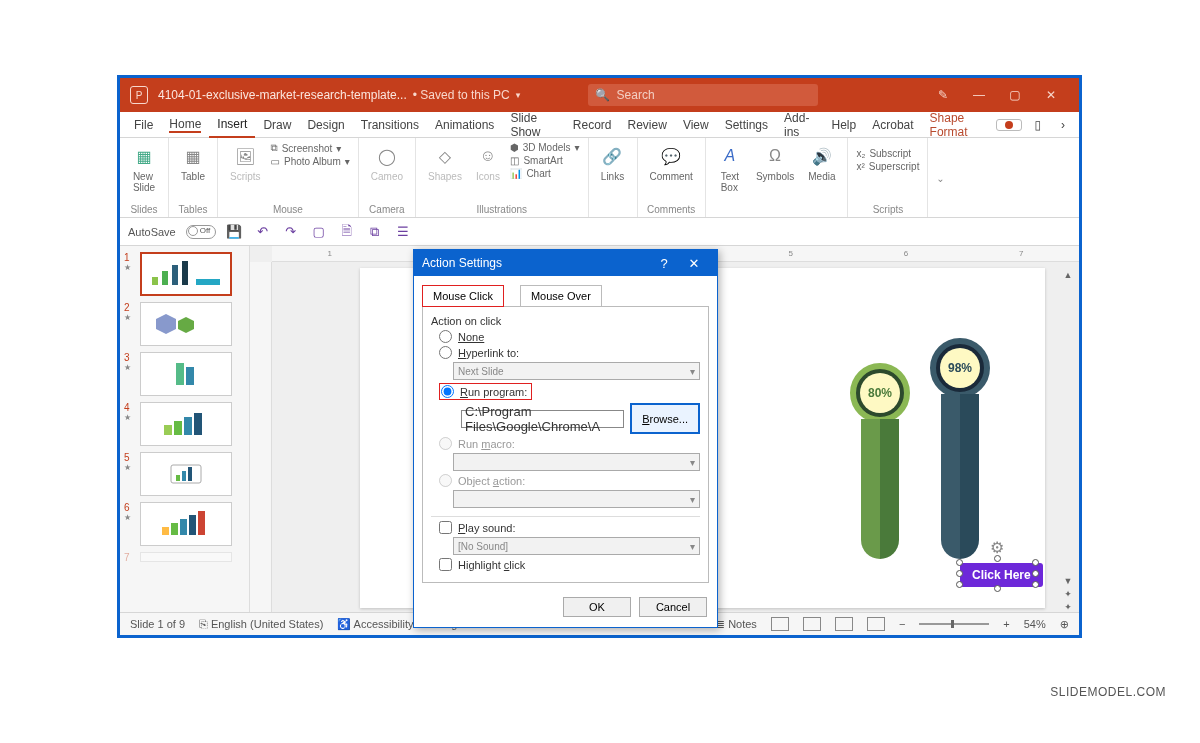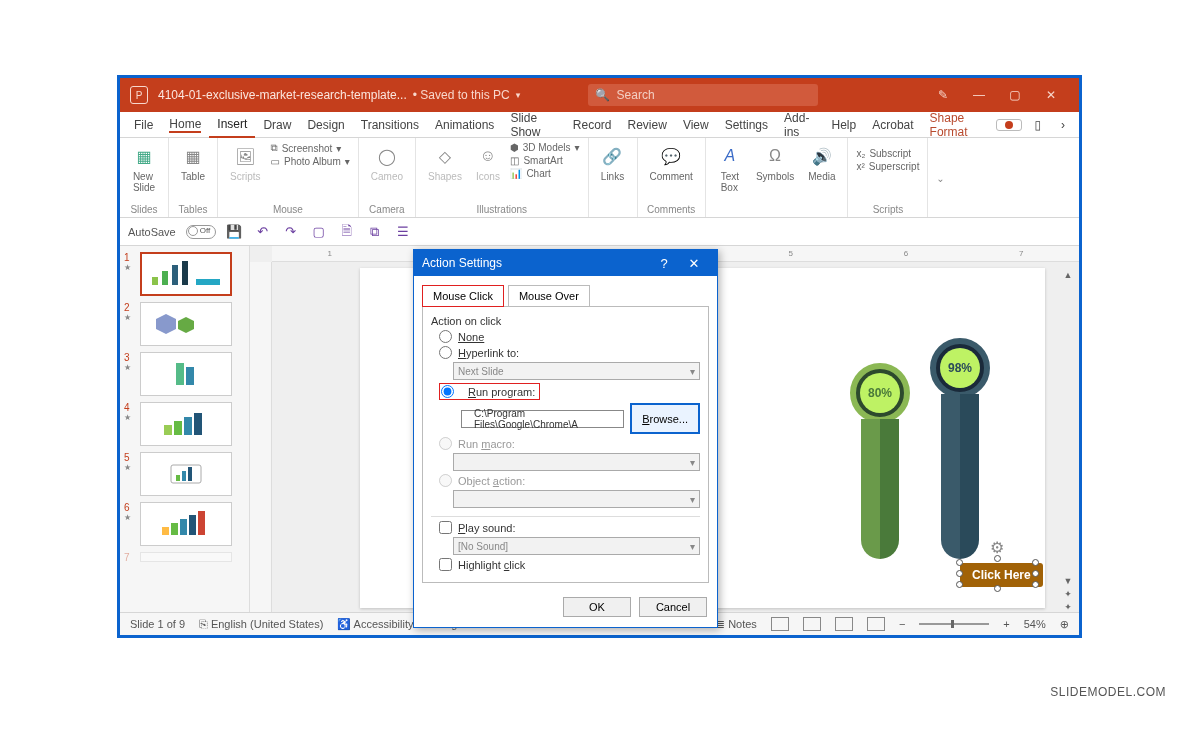--- a/index.html
+++ b/index.html
@@ -39,39 +39,39 @@
 .thumb .tn { font-size: 10px; color: #c43e1c; width: 12px; }
 .thumb .tbox { width: 92px; height: 44px; background: #fff; border: 1px solid #ccc; display: flex; align-items: center; justify-content: center; }
 .thumb.sel .tbox { border: 2px solid #c43e1c; }
 .thumb .star { font-size: 8px; color: #888; }
 .canvaswrap { flex: 1; position: relative; }
 .ruler-h { position: absolute; top: 0; left: 22px; right: 0; height: 16px; background: #f6f6f6; border-bottom: 1px solid #ddd; font-size: 8px; color: #888; display: flex; align-items: center; justify-content: space-around; }
 .ruler-v { position: absolute; top: 16px; left: 0; width: 22px; bottom: 0; background: #f6f6f6; border-right: 1px solid #ddd; }
 .slidecanvas { position: absolute; left: 110px; top: 22px; width: 685px; height: 340px; background: #fff; box-shadow: 0 1px 3px rgba(0,0,0,0.2); }
 .pill { position: absolute; width: 60px; }
 .pill .head { width: 60px; height: 60px; border-radius: 50%; display: flex; align-items: center; justify-content: center; }
-.pill .head .inner { width: 40px; height: 40px; border-radius: 50%; background: #bef264; display: flex; align-items: center; justify-content: center; font-size: 12px; font-weight: bold; }
+.pill .head .inner { width: 40px; height: 40px; border-radius: 50%; background: #fef9c3; display: flex; align-items: center; justify-content: center; font-size: 12px; font-weight: bold; }
 .pill .stem { width: 38px; margin: -4px auto 0; border-radius: 0 0 19px 19px; }
-.clickhere { position: absolute; font-size: 12px; font-weight: bold; color: #fff; background: #a16207; padding: 5px 12px; border-radius: 3px; }
+.clickhere { position: absolute; font-size: 12px; font-weight: bold; color: #fff; background: #6d28d9; padding: 5px 12px; border-radius: 3px; }
 .selhandle { position: absolute; width: 7px; height: 7px; background: #fff; border: 1px solid #555; border-radius: 50%; }
 .dialog { position: absolute; left: 293px; top: 3px; width: 305px; background: #fff; border: 1px solid #0b63ce; box-shadow: 2px 2px 8px rgba(0,0,0,0.3); font-size: 11px; z-index: 10; }
 .dialog .dtitle { height: 26px; background: #0b63ce; color: #fff; display: flex; align-items: center; padding: 0 8px; font-size: 12px; }
 .dialog .dtitle .sp { flex: 1; }
 .dialog .dtitle .dbtn { width: 30px; text-align: center; font-size: 13px; }
-.dialog .tabs { display: flex; padding: 8px 8px 0; gap: 4px; }
+.dialog .tabs { display: flex; padding: 8px 8px 0; gap: 16px; }
 .dialog .tab { padding: 4px 10px; border: 1px solid #bbb; background: #fff; font-size: 11px; position: relative; top: 1px; }
 .dialog .tab.active { border-bottom: 1px solid #fff; outline: 1.5px solid #e02020; outline-offset: -1px; }
 .dialog .panel { margin: 0 8px 8px; border: 1px solid #bbb; border-top: 1px solid #bbb; padding: 8px; }
 .dialog .grp { margin-bottom: 8px; }
 .dialog .grplabel { font-size: 11px; color: #333; margin-bottom: 0; }
 .dialog .row { display: flex; align-items: center; gap: 6px; margin: 3px 0 3px 8px; font-size: 11px; color: #333; }
 .dialog .row.dis { color: #999; }
 .dialog .row input[type=radio], .dialog .row input[type=checkbox] { margin: 0; }
 .dialog .combo { height: 18px; border: 1px solid #aaa; background: #f2f2f2; flex: 1; font-size: 10px; padding: 0 4px; display: flex; align-items: center; justify-content: space-between; margin-left: 22px; color: #888; }
-.dialog .txt { height: 18px; border: 1px solid #888; flex: 1; font-size: 10px; padding: 0 12px; display: flex; align-items: center; margin-left: 22px; }
+.dialog .txt { height: 18px; border: 1px solid #888; flex: 1; font-size: 13px; padding: 0 3px; display: flex; align-items: center; margin-left: 22px; }
 .dialog .browse { height: 31px; padding: 0 10px; border: 2px solid #0b63ce; background: #eaf3ff; font-size: 11px; }
 .dialog .runbox { border: 1.5px solid #e02020; padding: 1px 4px 1px 1px; margin-left: 4px; }
 .dialog .btns { display: flex; justify-content: flex-end; gap: 8px; padding: 6px 10px 10px; }
 .dialog .dlgbtn { width: 68px; height: 20px; border: 1px solid #aaa; background: #f0f0f0; font-size: 11px; }
 .statusbar { position: absolute; bottom: 0; left: 0; right: 0; height: 23px; border-top: 1px solid #d6d6d6; background: #f6f6f6; display: flex; align-items: center; font-size: 11px; color: #555; padding: 0 10px; gap: 14px; }
 .statusbar .sp { flex: 1; }
 .statusbar .vbtn { width: 18px; height: 14px; border: 1px solid #888; }
 .watermark { position: absolute; right: 34px; bottom: 44px; font-size: 12px; color: #555; letter-spacing: 0.5px; }
 .redline { border-bottom: 2px solid #c43e1c; }
 </style>
@@ -412,21 +412,21 @@
             </div>
           <div class="row">
               <input type="radio" style="">
               <span><u>H</u>yperlink to:</span>
             </div>
           <div class="combo">
               <span>Next Slide</span>
               <span>▾</span>
             </div>
           <div class="row" style="margin-left:4px">
-            <div class="runbox" style="display:flex;align-items:center;gap:14px">
+            <div class="runbox" style="display:flex;align-items:center;gap:6px">
               <input type="radio" checked="" style="">
               <span><u>R</u>un program:</span>
             </div>
           </div>
           <div class="row" style="gap:6px">
             <div class="txt">C:\Program Files\Google\Chrome\A</div>
             <button class="browse"><u>B</u>rowse...</button>
           </div>
           <div class="row dis">
               <input type="radio" disabled="" style="">

